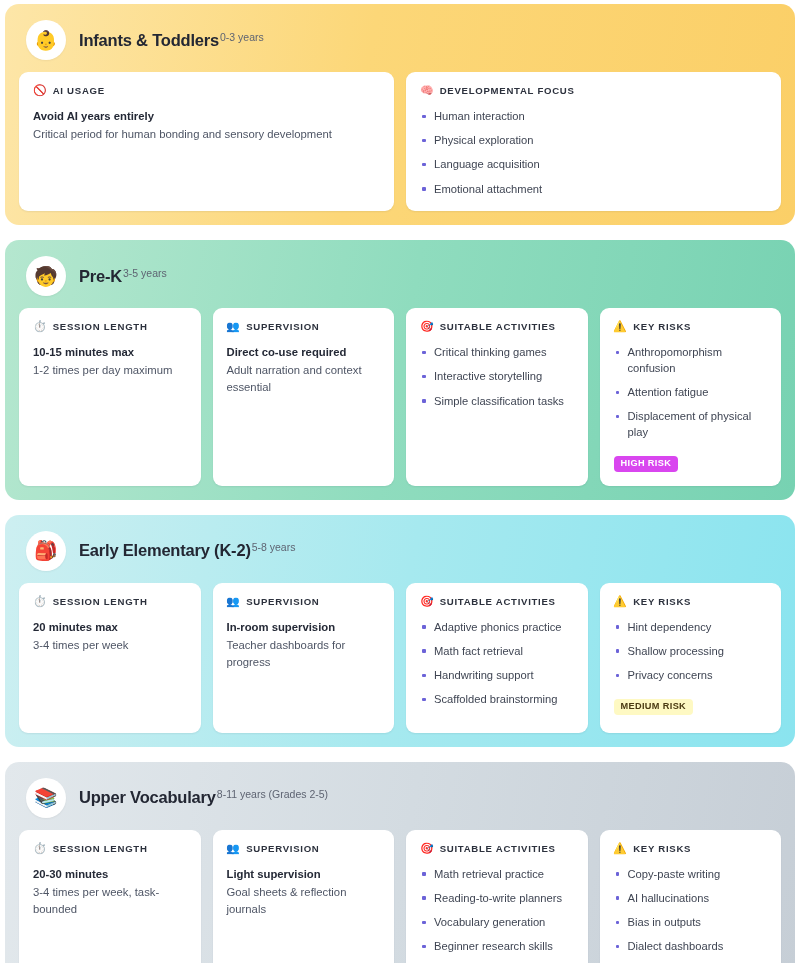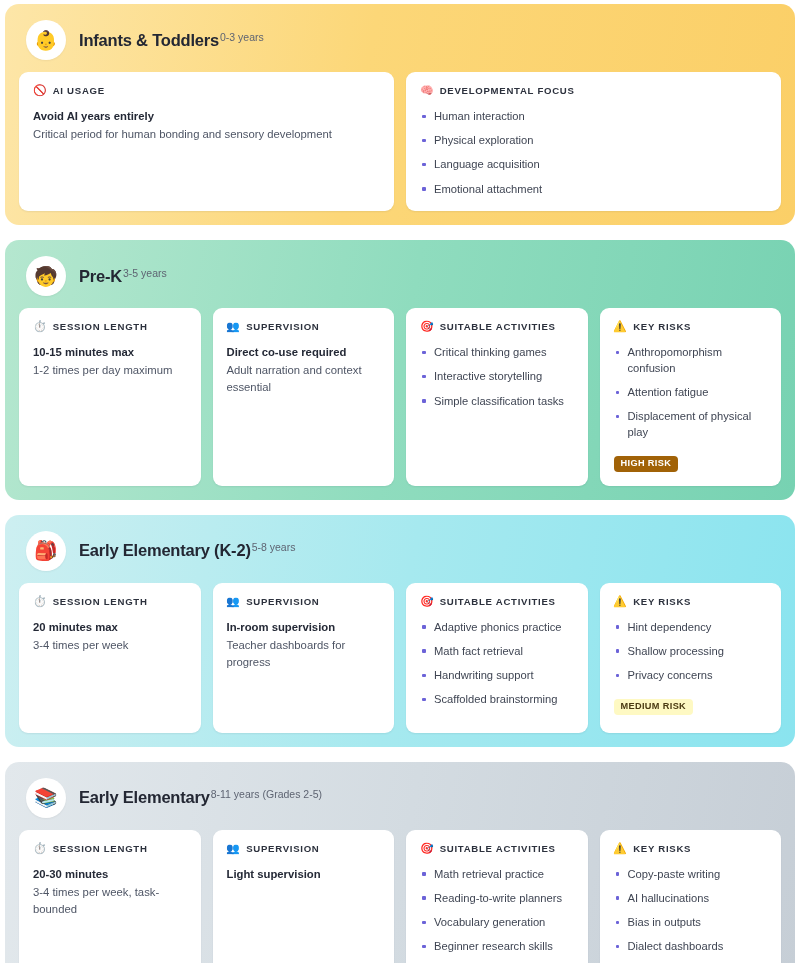--- a/index.html
+++ b/index.html
@@ -229,21 +229,21 @@
         <div class="panel">
           <div class="panel-head">
             <span class="panel-icon">⚠️</span>
             <span class="panel-title">KEY RISKS</span>
           </div>
           <ul class="bullets">
             <li>Anthropomorphism confusion</li>
             <li>Attention fatigue</li>
             <li>Displacement of physical play</li>
           </ul>
-          <div class="badge-wrap"><span class="badge" style="background: #a16207; color: rgb(255, 255, 255);">HIGH RISK</span></div>
+          <div class="badge-wrap"><span class="badge" style="background: #d946ef; color: rgb(255, 255, 255);">HIGH RISK</span></div>
         </div>
       </div>
     </div>
     <div class="stage" style="background: linear-gradient(100deg, rgb(205, 239, 241) 0%, rgb(166, 233, 239) 50%, rgb(138, 228, 239) 100%);">
       <div class="stage-header">
         <div class="stage-avatar">🎒</div>
         <div class="stage-titles">
           <div class="stage-name">Early Elementary (K-2)</div>
           <div class="stage-age">5-8 years</div>
         </div>
@@ -288,39 +288,40 @@
             <li>Privacy concerns</li>
           </ul>
           <div class="badge-wrap"><span class="badge" style="background: #fef9c3; color: rgb(74, 58, 18);">MEDIUM RISK</span></div>
         </div>
       </div>
     </div>
     <div class="stage" style="background: linear-gradient(100deg, rgb(226, 232, 236) 0%, rgb(211, 219, 225) 50%, rgb(198, 206, 214) 100%);">
       <div class="stage-header">
         <div class="stage-avatar">📚</div>
         <div class="stage-titles">
-          <div class="stage-name">Early Elementary</div>
+          <div class="stage-name">Upper Vocabulary</div>
           <div class="stage-age">8-11 years (Grades 2-5)</div>
         </div>
       </div>
       <div class="panels four">
         <div class="panel">
           <div class="panel-head">
             <span class="panel-icon">⏱️</span>
             <span class="panel-title">SESSION LENGTH</span>
           </div>
           <div class="panel-primary">20-30 minutes</div>
           <div class="panel-secondary">3-4 times per week, task-bounded</div>
         </div>
         <div class="panel">
           <div class="panel-head">
             <span class="panel-icon">👥</span>
             <span class="panel-title">SUPERVISION</span>
           </div>
           <div class="panel-primary">Light supervision</div>
+          <div class="panel-secondary">Goal sheets &amp; reflection journals</div>
         </div>
         <div class="panel">
           <div class="panel-head">
             <span class="panel-icon">🎯</span>
             <span class="panel-title">SUITABLE ACTIVITIES</span>
           </div>
           <ul class="bullets">
             <li>Math retrieval practice</li>
             <li>Reading-to-write planners</li>
             <li>Vocabulary generation</li>

